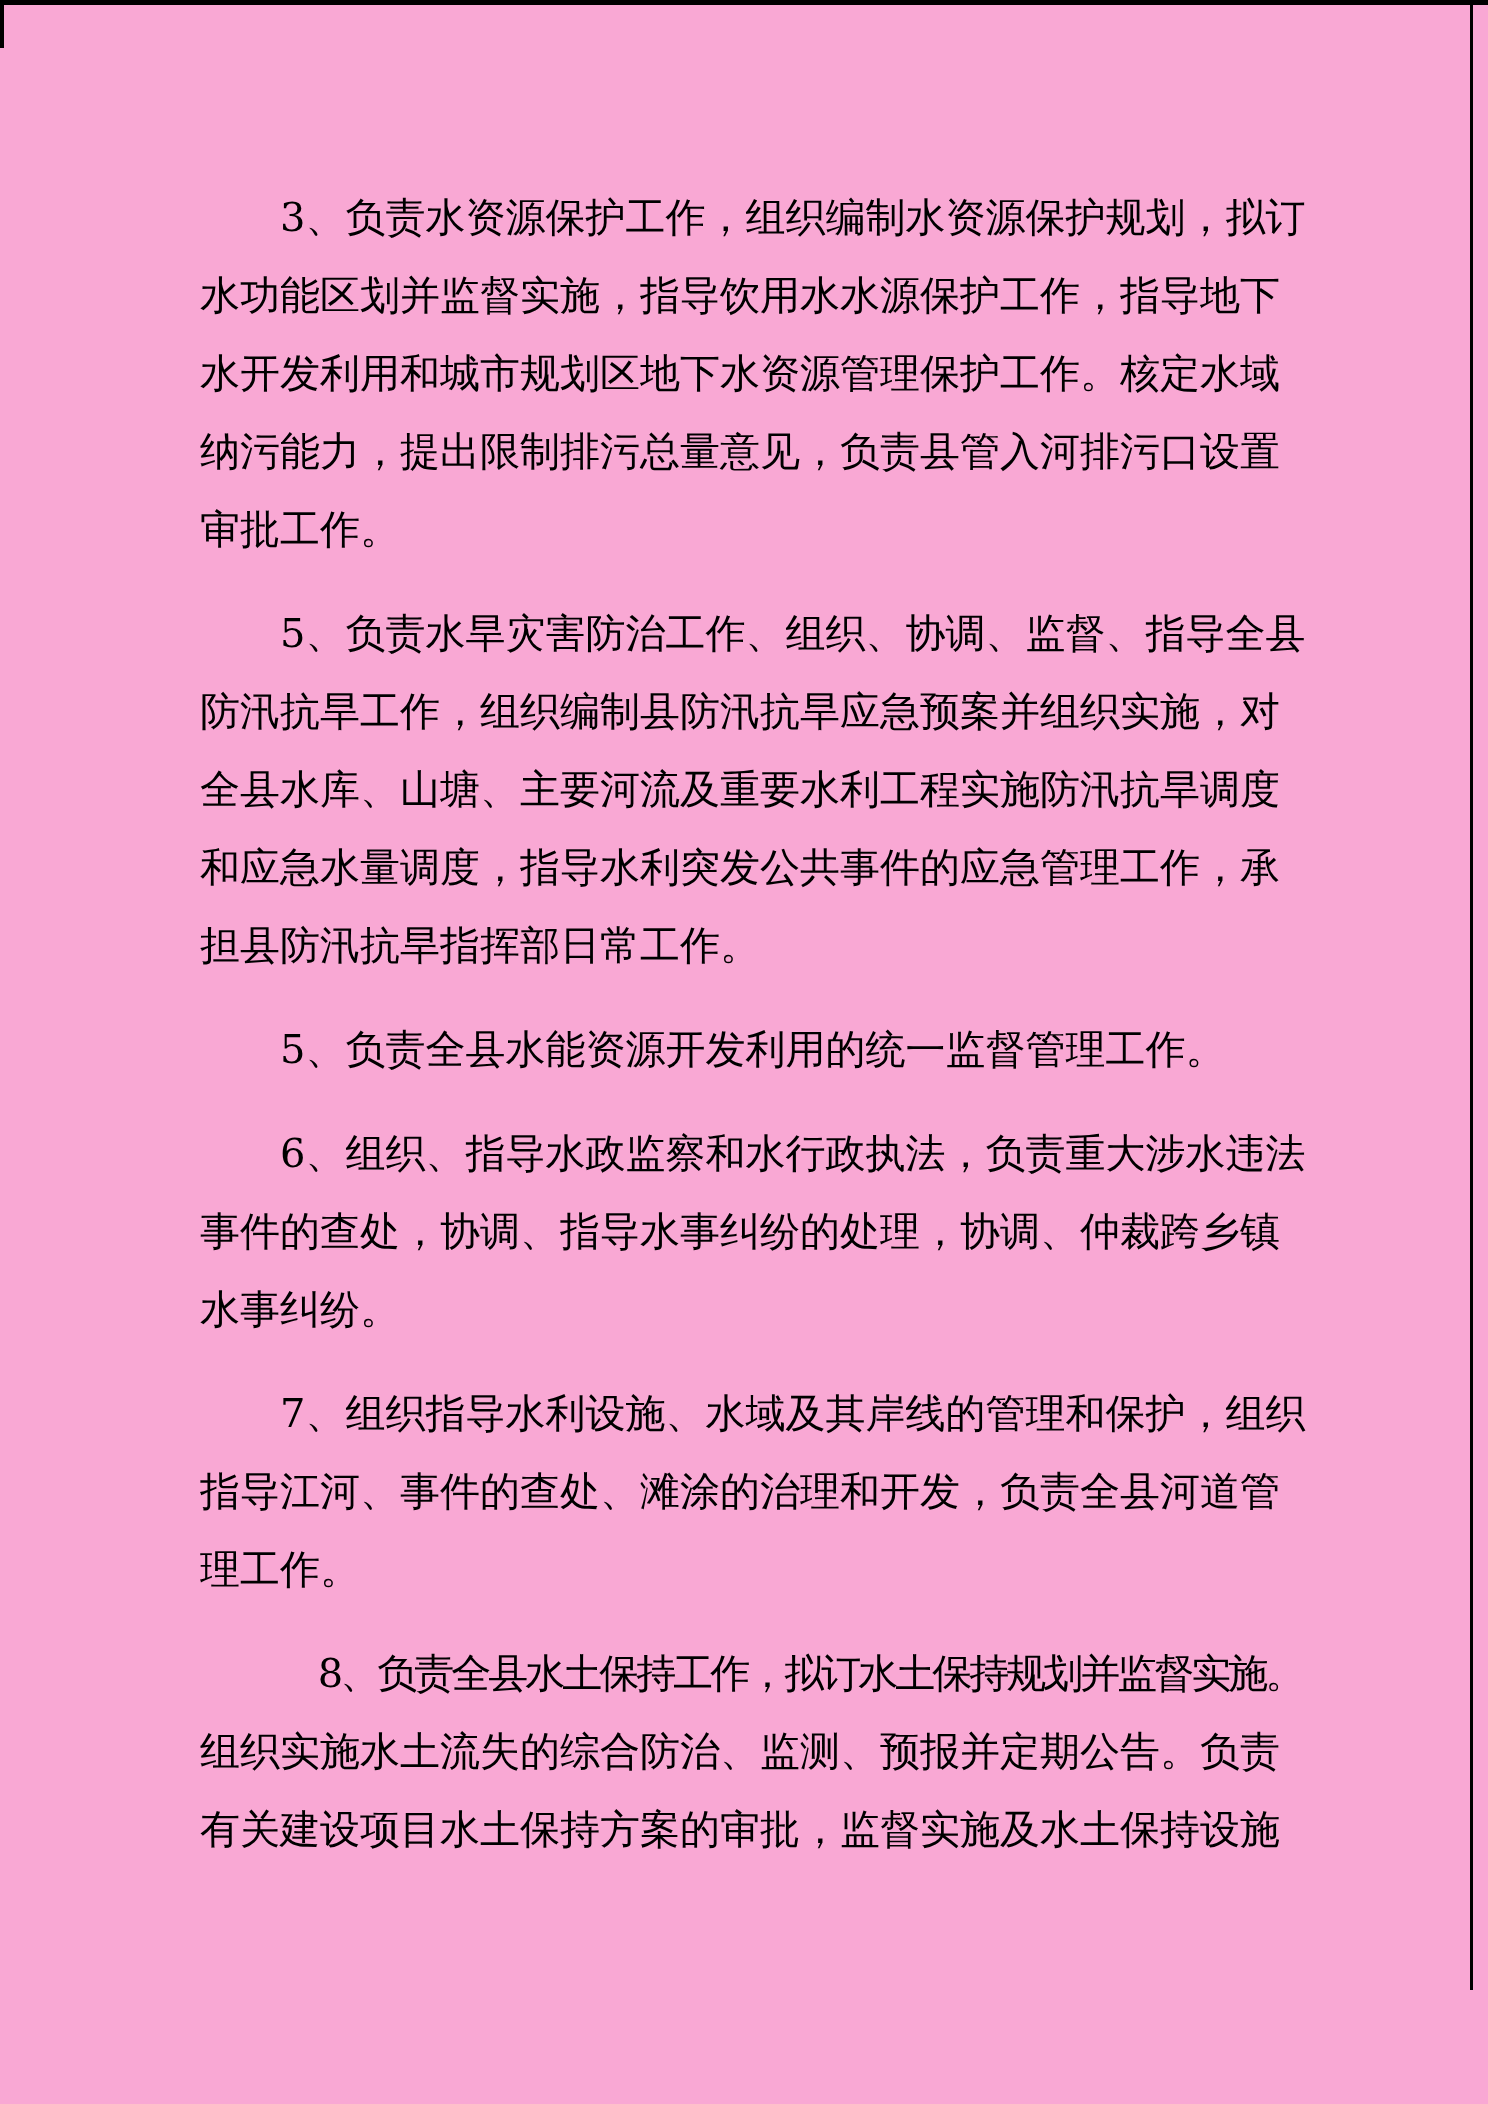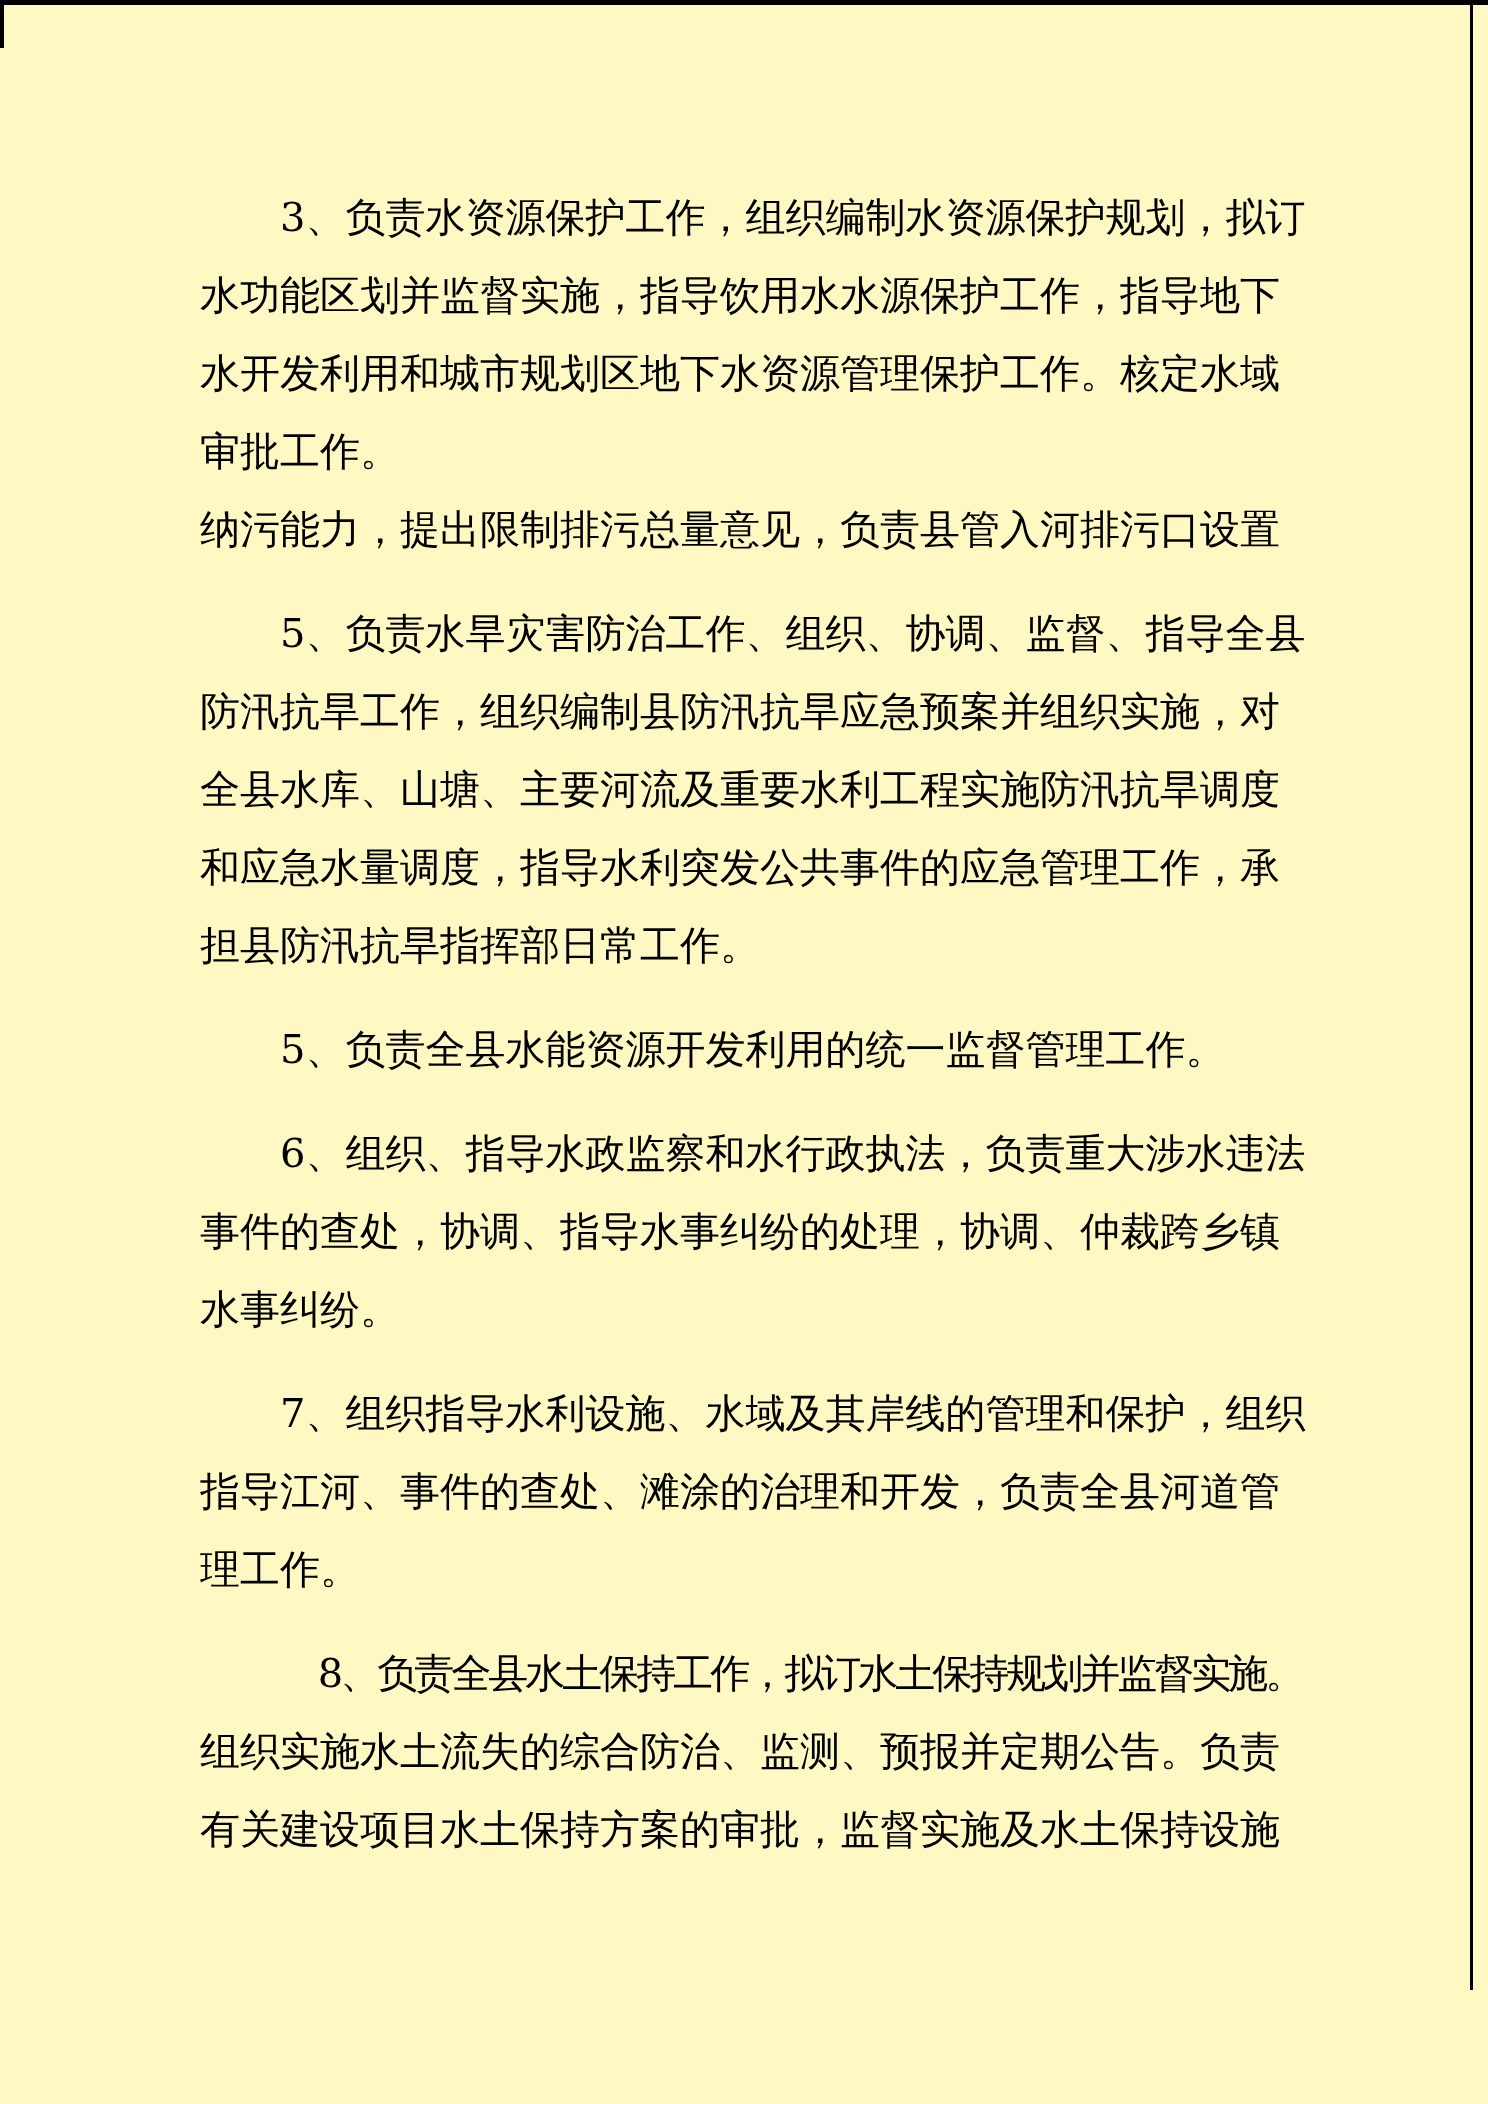--- a/index.html
+++ b/index.html
@@ -8,21 +8,21 @@
     height: 2104px;
     background: #ffffff;
     position: relative;
     overflow: hidden;
     color: #000000;
     font-family: "DejaVu Serif", "Liberation Serif", serif;
   }
   .page {
     position: absolute;
     inset: 0;
-    background: #fef9c3;
+    background: #f9a8d4;
   }
   
   .edge-top {
     position: absolute; left: 0; top: 0;
     width: 100%; height: 5px; background: #000;
   }
   .edge-right {
     position: absolute; left: 1470px; top: 0;
     width: 3px; height: 1990px; background: #000;
   }
@@ -54,22 +54,22 @@
   <div class="edge-top"></div>
   <div class="edge-right"></div>
   <div class="edge-left"></div>
 
   <div class="content">
 
     <section class="para">
       <div class="line indent">3、负责水资源保护工作，组织编制水资源保护规划，拟订</div>
       <div class="line">水功能区划并监督实施，指导饮用水水源保护工作，指导地下</div>
       <div class="line">水开发利用和城市规划区地下水资源管理保护工作。核定水域</div>
+      <div class="line">纳污能力，提出限制排污总量意见，负责县管入河排污口设置</div>
       <div class="line">审批工作。</div>
-      <div class="line">纳污能力，提出限制排污总量意见，负责县管入河排污口设置</div>
     </section>
 
     <section class="para">
       <div class="line indent">5、负责水旱灾害防治工作、组织、协调、监督、指导全县</div>
       <div class="line">防汛抗旱工作，组织编制县防汛抗旱应急预案并组织实施，对</div>
       <div class="line">全县水库、山塘、主要河流及重要水利工程实施防汛抗旱调度</div>
       <div class="line">和应急水量调度，指导水利突发公共事件的应急管理工作，承</div>
       <div class="line">担县防汛抗旱指挥部日常工作。</div>
     </section>
 

